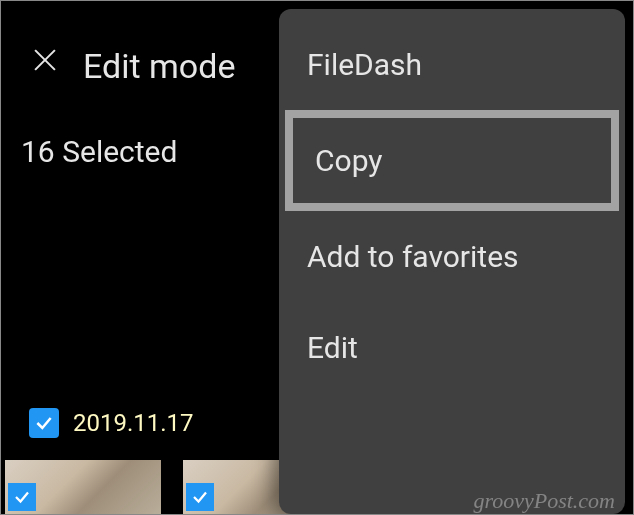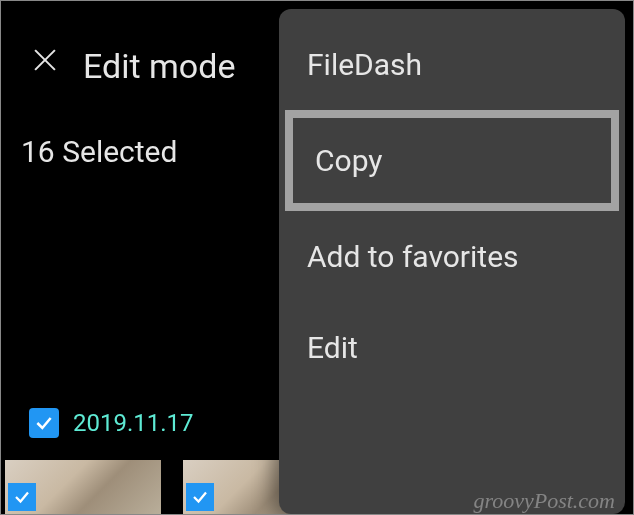--- a/index.html
+++ b/index.html
@@ -66,21 +66,21 @@
       display: flex;
       align-items: center;
       justify-content: center;
       margin-right: 14px;
     }
     .checkbox svg {
       width: 20px;
       height: 20px;
     }
     .date-label {
-      color: #5eead4;
+      color: #fef9c3;
       font-size: 24px;
       font-weight: 400;
     }
     .thumbs {
       position: absolute;
       bottom: 0;
       left: 0;
       display: flex;
       gap: 22px;
       padding: 0 4px;

